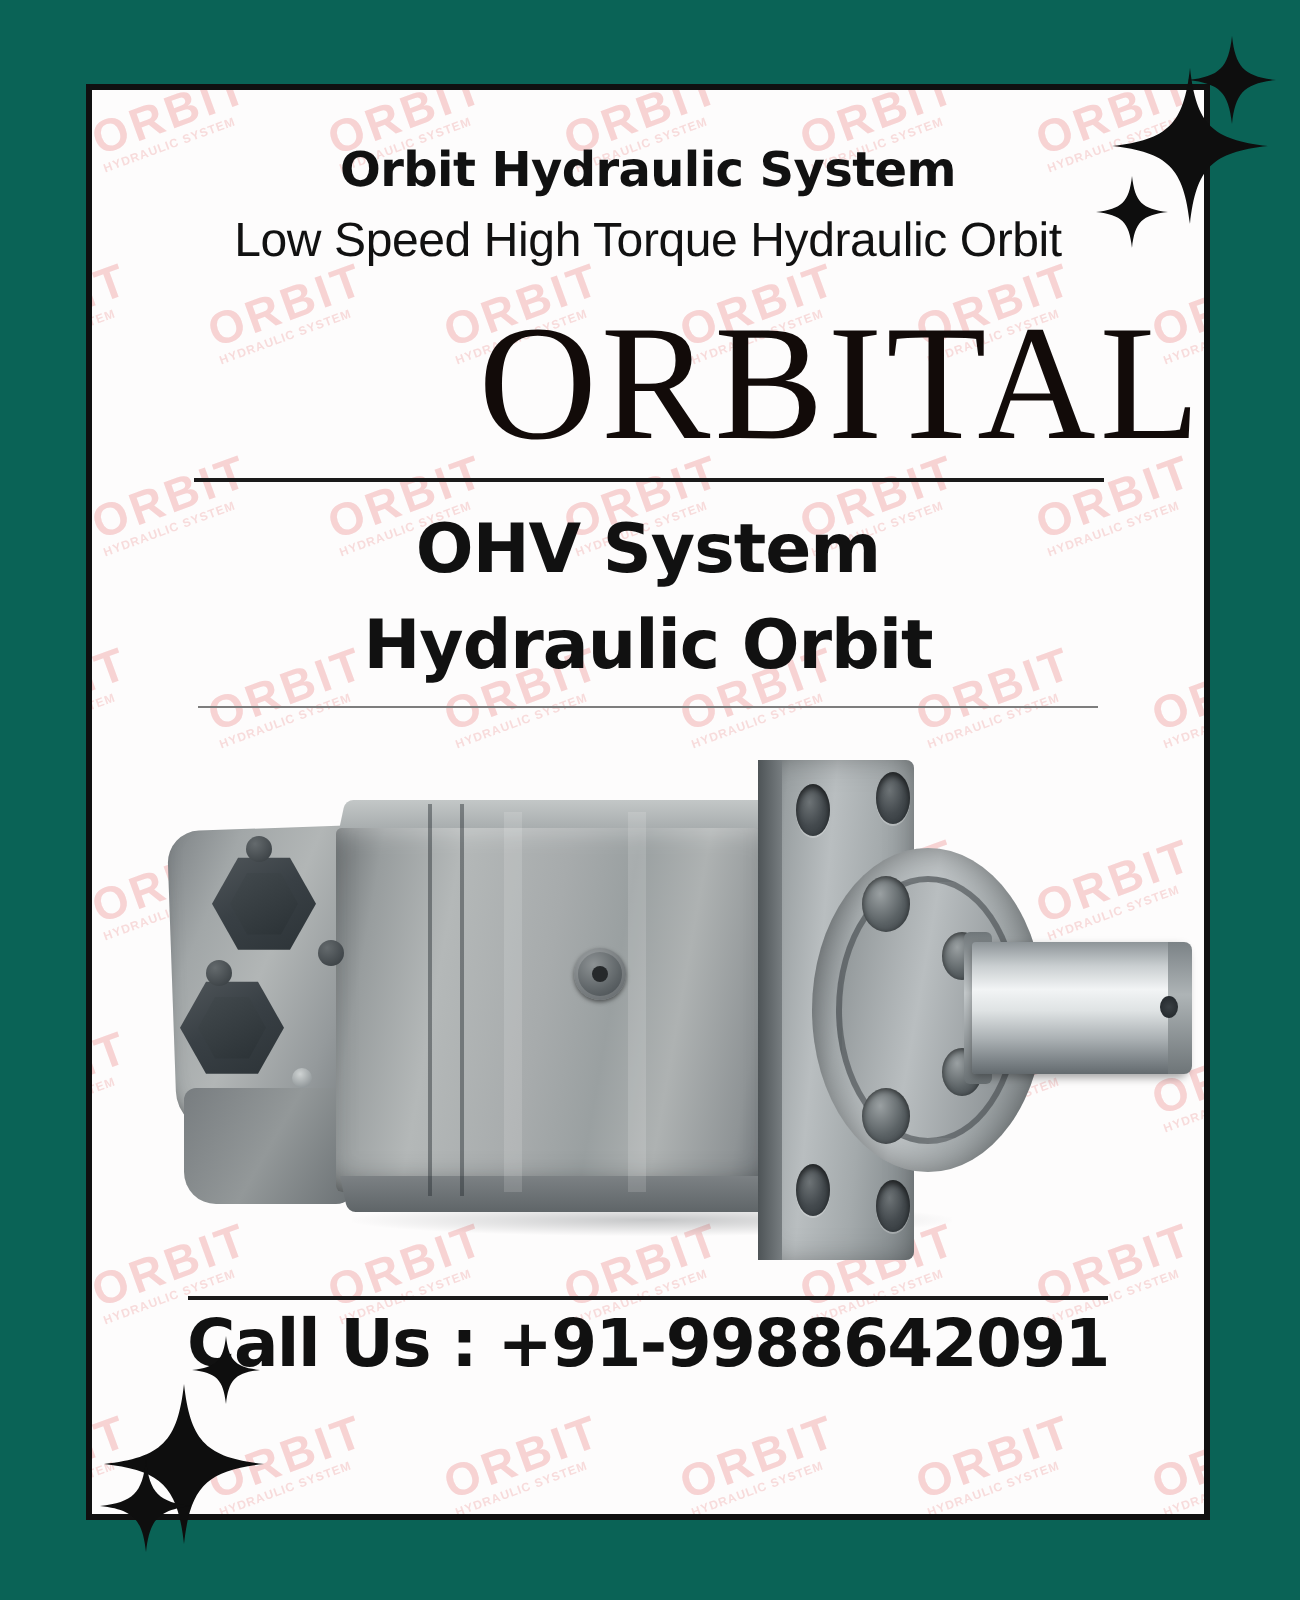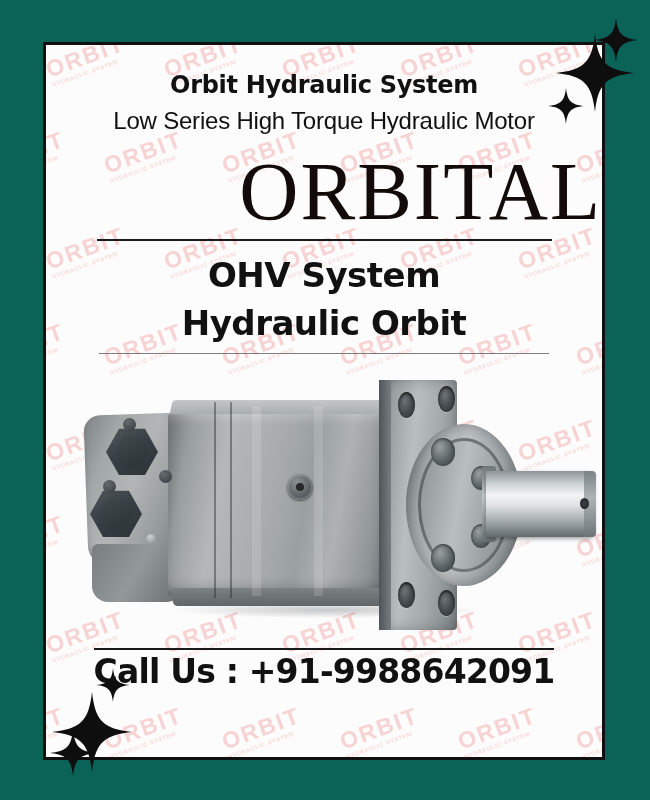--- a/index.html
+++ b/index.html
@@ -456,21 +456,21 @@
       <div class="wm" style="left: 530px; top: 672px;">
         <span class="wm-main">ORBIT</span>
         <span class="wm-sub">HYDRAULIC SYSTEM</span>
       </div>
     </div>
 
   <div id="content">
 
     <div class="t-head">Orbit Hydraulic System</div>
 
-    <div class="t-sub">Low Series High Torque Hydraulic Motor</div>
+    <div class="t-sub">Low Speed High Torque Hydraulic Orbit</div>
 
     <div class="t-brand">ORBITAL</div>
 
     <div class="rule-strong"></div>
 
     <div class="t-series">OHV System</div>
 
     <div class="t-product">Hydraulic Orbit</div>
 
     <div class="rule-light"></div>

